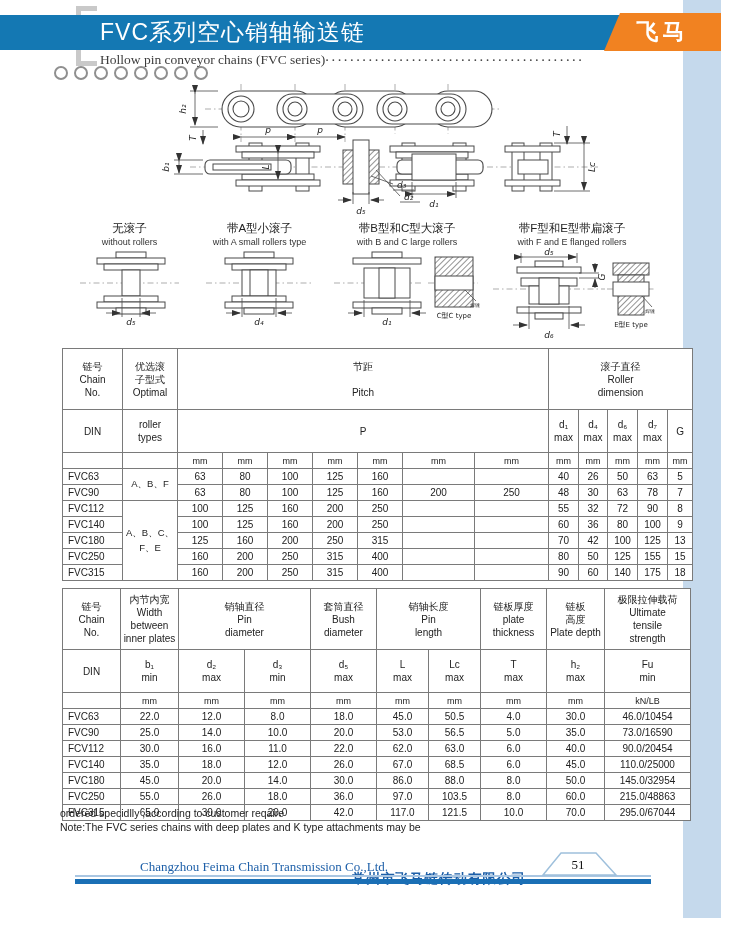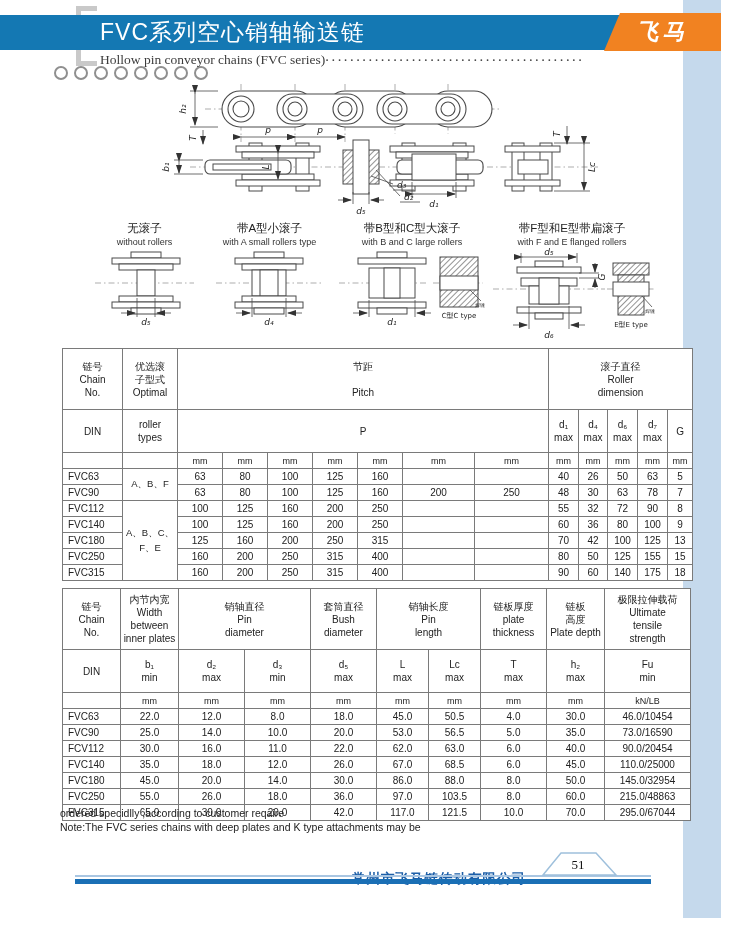--- a/index.html
+++ b/index.html
@@ -8,36 +8,36 @@
   
   .strip{position:absolute;left:683px;top:0;width:38px;height:918px;background:#c5d9ec;}
   
   .bracket{position:absolute;left:76px;top:6px;width:16px;height:50px;
            border-left:5px solid #c9c9c9;border-top:5px solid #c9c9c9;border-bottom:5px solid #c9c9c9;z-index:1;}
   .banner{position:absolute;left:0;top:15px;width:622px;height:35px;background:#1478b3;z-index:2;
           clip-path:polygon(0 0,100% 0,calc(100% - 13px) 100%,0 100%);}
   .banner .t{position:absolute;left:100px;top:0;line-height:35px;font-size:23px;color:#fff;letter-spacing:1px;white-space:nowrap;}
   .logo{position:absolute;left:604px;top:13px;width:117px;height:38px;background:#f18221;z-index:3;
         clip-path:polygon(16px 0,100% 0,100% 100%,0 100%);text-align:center;}
-  .logo span{line-height:38px;color:#fff;font-size:22px;font-weight:bold;font-style:italic;letter-spacing:4px;}
+  .logo span{line-height:38px;color:#fff;font-size:22px;font-weight:bold;letter-spacing:4px;}
   .subtitle{position:absolute;left:100px;top:52px;z-index:2;font-family:"Liberation Serif",serif;
             font-size:13.5px;color:#3c3c3c;white-space:nowrap;}
   .subtitle .dots{letter-spacing:2.5px;font-weight:bold;font-size:11px;color:#444;}
   .circles{position:absolute;left:54px;top:66px;}
   .circles i{display:inline-block;width:10px;height:10px;border:2px solid #8f8f8f;border-radius:50%;margin-right:6px;}
   
   .drawing{position:absolute;left:150px;top:80px;}
   svg .pl{fill:#fff;stroke:#4a4a4a;stroke-width:1.1;}
   svg .pl2{fill:#fff;stroke:#4a4a4a;stroke-width:1;}
   svg .dl{stroke:#4a4a4a;stroke-width:.8;fill:none;}
   svg .cl{stroke:#8a8a8a;stroke-width:.7;stroke-dasharray:6 3 1.5 3;fill:none;}
   svg text{font:italic 9px "DejaVu Sans",sans-serif;fill:#222;}
   svg text.sm{font-size:7px;font-style:normal;}
   svg text.xs{font-size:5px;font-style:normal;}
-  .rollers{position:absolute;left:72px;top:221px;width:585px;display:flex;justify-content:flex-end;}
+  .rollers{position:absolute;left:72px;top:221px;width:585px;display:flex;justify-content:space-between;}
   .rg{text-align:center;}
   .rg .cn{font-size:11.5px;color:#222;white-space:nowrap;}
   .rg .en{font-size:9px;color:#333;margin-top:1px;white-space:nowrap;}
   
   table{position:absolute;left:62px;border-collapse:collapse;table-layout:fixed;background:#fff;}
   #t1{top:348px;width:620px;}
   #t2{top:588px;width:620px;}
   th,td{border:1px solid #7a7a7a;text-align:center;font-weight:normal;padding:0;overflow:hidden;}
   th{font-size:10px;white-space:pre-line;line-height:1.3;}
   td{font-size:10px;height:15px;}
@@ -627,20 +627,21 @@
           <td>295.0/67044</td>
         </tr>
       </tbody>
   </table>
 
   <div class="notes">
     <div class="enl">ordered specidlly ,according to customer reqaire</div>
     <div class="enl">Note:The FVC series chains with deep plates and K type attachments may be</div>
   </div>
 
+  <div class="footer-en">Changzhou Feima Chain Transmission Co.,Ltd.</div>
   <div class="footer-cn">常州市飞马链传动有限公司</div>
   <div class="fline"></div>
   <div class="fbar"></div>
   <svg class="pagenum" width="76" height="24" viewBox="0 0 76 24">
     <polygon points="1,23 19,1 54,1 74,23" fill="#ffffff" stroke="#9fc0dc" stroke-width="1.5"></polygon>
     <text x="36" y="17" text-anchor="middle">51</text>
   </svg>
 
 </div>
 

